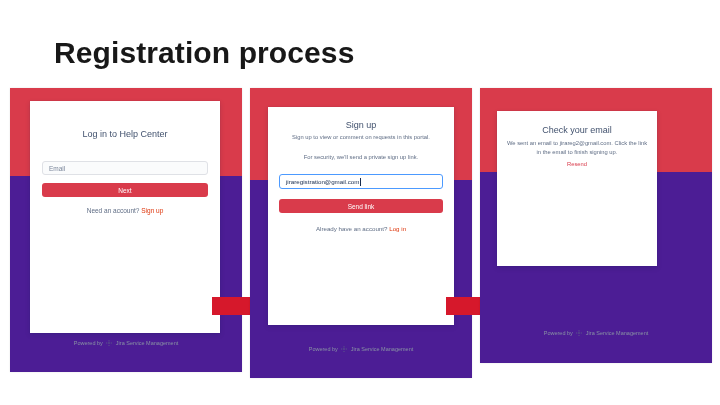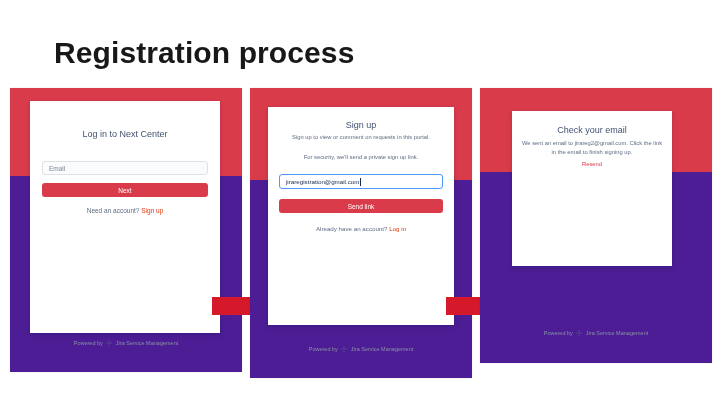--- a/index.html
+++ b/index.html
@@ -135,21 +135,21 @@
   #panel-2 .card-sub { margin-top: 4px; font-size: 5.8px; }
   #panel-2 .card-note { margin-top: 14px; font-size: 5.8px; }
   #panel-2 .field { left: 11px; top: 67px; width: 164px; height: 15px; font-size: 6.2px; }
   #panel-2 .btn { left: 11px; top: 92px; width: 164px; height: 14px; font-size: 6.5px; }
   #panel-2 .link-row { position: absolute; left: 0; right: 0; top: 118px; font-size: 6.2px; }
   #panel-2 .panel-footer { top: 258px; font-size: 5.5px; }
 
   
   #panel-3 { left: 480px; top: 88px; width: 232px; height: 275px; }
   #panel-3 .panel-banner { height: 84px; }
-  #panel-3 .panel-card { left: 32px; top: 23px; width: 160px; height: 155px; }
+  #panel-3 .panel-card { left: 17px; top: 23px; width: 160px; height: 155px; }
   #panel-3 .card-title { margin-top: 14px; font-size: 9px; }
   #panel-3 .card-sub { margin-top: 4px; font-size: 5.8px; line-height: 1.55; padding: 0 8px; }
   #panel-3 .resend { text-align: center; margin-top: 4px; font-size: 5.8px; }
   #panel-3 .panel-footer { top: 242px; font-size: 5.5px; }
 
   
   .arrow {
     position: absolute;
     width: 74px; height: 36px;
   }
@@ -158,21 +158,21 @@
 <body>
 
 <div id="slide">
 
   <div id="slide-title">Registration process</div>
 
   <div class="panel" id="panel-1">
     <div class="panel-banner"></div>
 
     <div class="panel-card">
-      <div class="card-title">Log in to Next Center</div>
+      <div class="card-title">Log in to Help Center</div>
 
       <div class="field">
         <span class="val">Email</span>
       </div>
 
       <div class="btn">
         <span>Next</span>
       </div>
 
       <div class="link-row">

